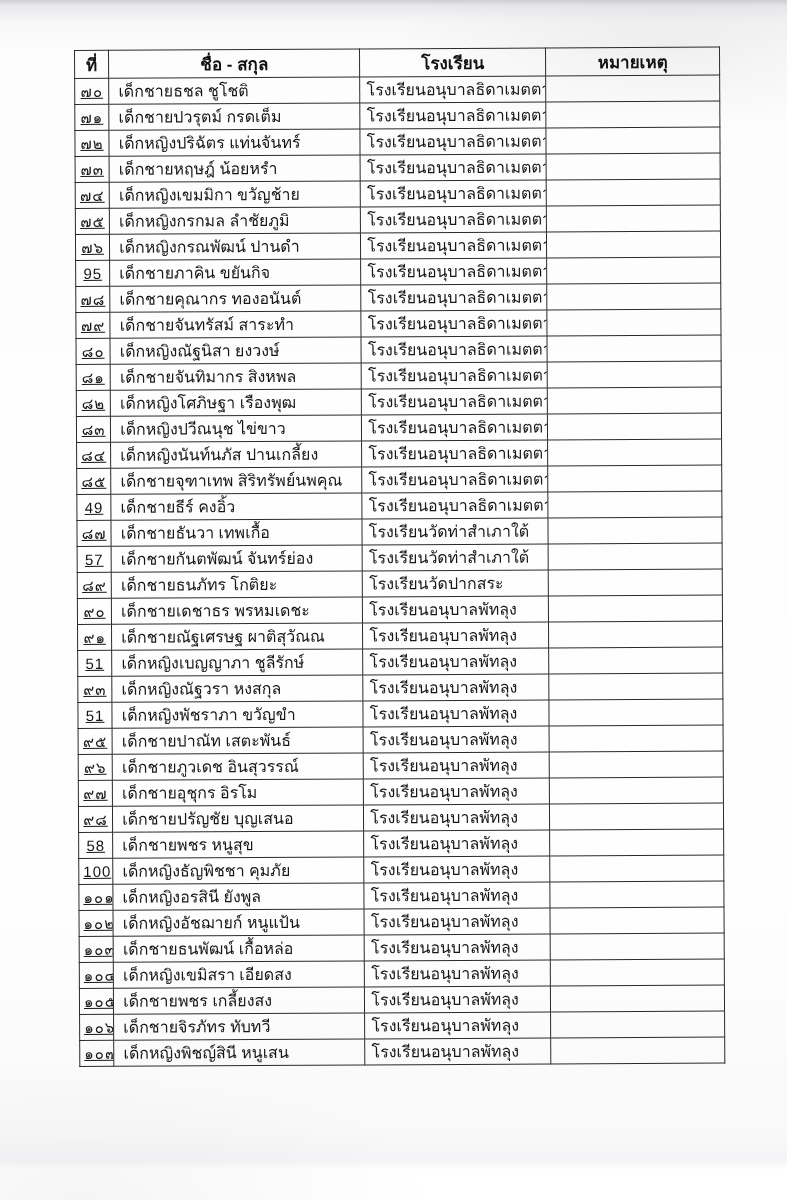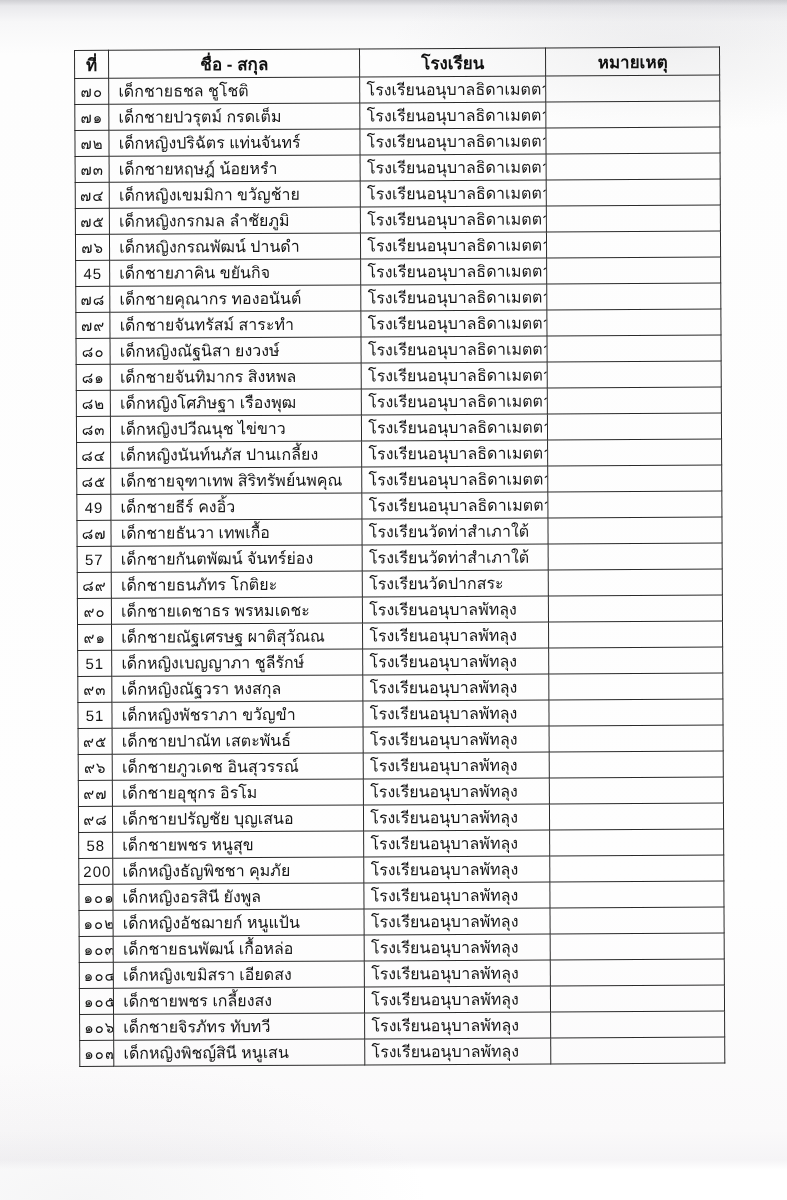--- a/index.html
+++ b/index.html
@@ -57,20 +57,21 @@
     line-height: 1;
   }
   .col-no      { width: 34px; }
   .col-name    { width: 250px; }
   .col-school  { width: 185px; }
   .col-note    { width: 173px; }
   td.cell-no {
     text-align: center;
     font-size: 15px;
     letter-spacing: 1px;
+    text-decoration: underline;
   }
   td.cell-name   { padding-left: 9px; }
   td.cell-school { padding-left: 6px; }
   .scan-footer {
     position: absolute;
     left: 8px;
     top: 1236px;
     display: flex;
     align-items: center;
     gap: 24px;
@@ -152,21 +153,21 @@
         <td class="cell-school">โรงเรียนอนุบาลธิดาเมตตาธรรม</td>
         <td class="cell-note"></td>
       </tr>
       <tr>
         <td class="cell-no">๗๖</td>
         <td class="cell-name">เด็กหญิงกรณพัฒน์ ปานดำ</td>
         <td class="cell-school">โรงเรียนอนุบาลธิดาเมตตาธรรม</td>
         <td class="cell-note"></td>
       </tr>
       <tr>
-        <td class="cell-no">45</td>
+        <td class="cell-no">95</td>
         <td class="cell-name">เด็กชายภาคิน ขยันกิจ</td>
         <td class="cell-school">โรงเรียนอนุบาลธิดาเมตตาธรรม</td>
         <td class="cell-note"></td>
       </tr>
       <tr>
         <td class="cell-no">๗๘</td>
         <td class="cell-name">เด็กชายคุณากร ทองอนันต์</td>
         <td class="cell-school">โรงเรียนอนุบาลธิดาเมตตาธรรม</td>
         <td class="cell-note"></td>
       </tr>
@@ -290,21 +291,21 @@
         <td class="cell-school">โรงเรียนอนุบาลพัทลุง</td>
         <td class="cell-note"></td>
       </tr>
       <tr>
         <td class="cell-no">58</td>
         <td class="cell-name">เด็กชายพชร หนูสุข</td>
         <td class="cell-school">โรงเรียนอนุบาลพัทลุง</td>
         <td class="cell-note"></td>
       </tr>
       <tr>
-        <td class="cell-no">200</td>
+        <td class="cell-no">100</td>
         <td class="cell-name">เด็กหญิงธัญพิชชา คุมภัย</td>
         <td class="cell-school">โรงเรียนอนุบาลพัทลุง</td>
         <td class="cell-note"></td>
       </tr>
       <tr>
         <td class="cell-no">๑๐๑</td>
         <td class="cell-name">เด็กหญิงอรสินี ยังพูล</td>
         <td class="cell-school">โรงเรียนอนุบาลพัทลุง</td>
         <td class="cell-note"></td>
       </tr>

